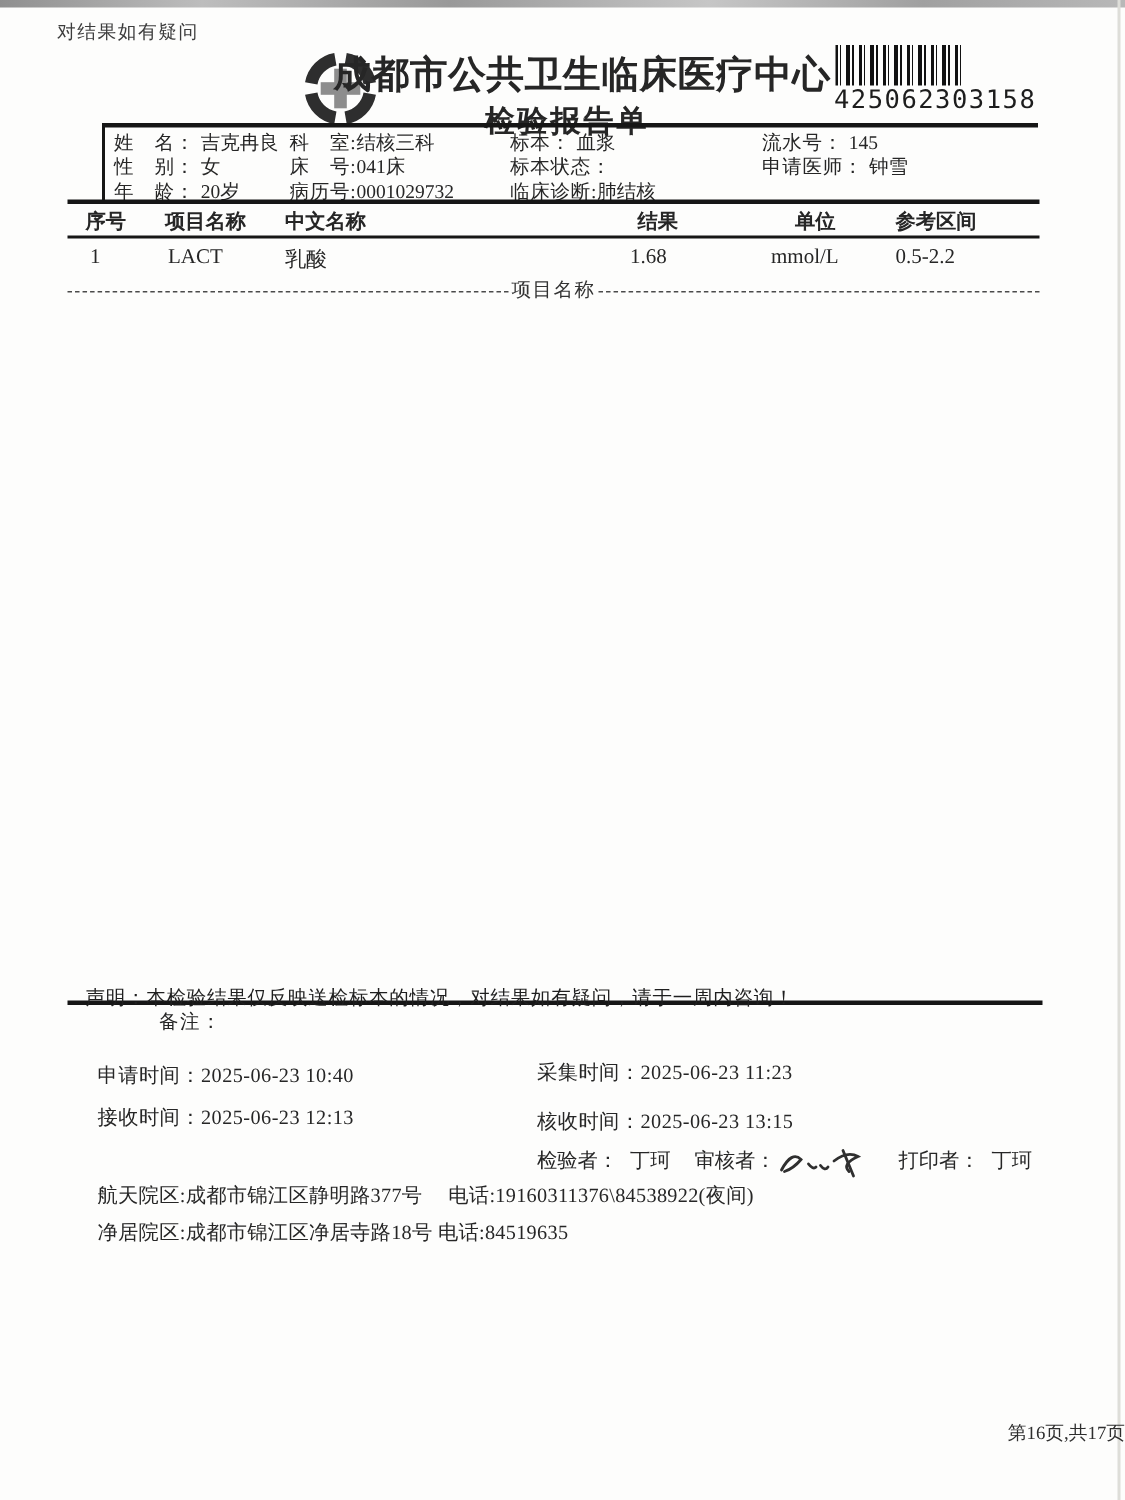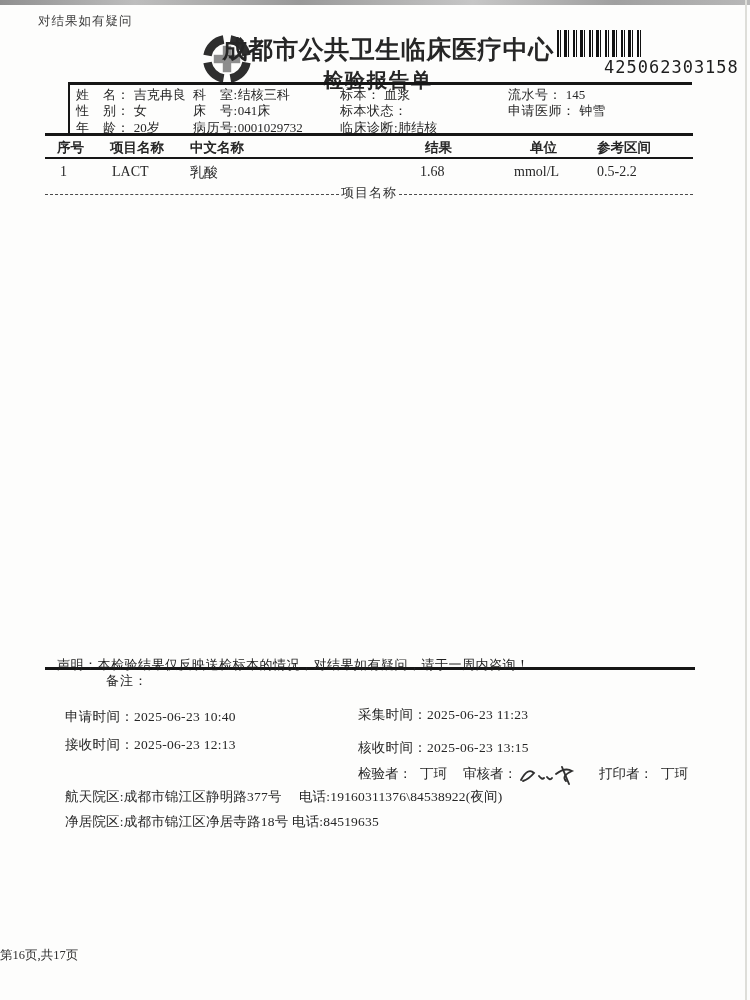--- a/index.html
+++ b/index.html
@@ -10,37 +10,37 @@
   .edge-shadow{position:absolute;top:0;right:3px;width:2px;height:1000px;background:#deded9;}
   .abs{position:absolute;}
   .rule{position:absolute;background:#161616;}
   .corner-label{top:13px;left:38px;font-size:12.5px;letter-spacing:1px;color:#3c3c3c;}
   .title-block{top:33px;left:218px;width:340px;text-align:center;}
   .title-block .h1{font-size:25px;font-weight:bold;letter-spacing:0.5px;white-space:nowrap;}
   .title-block .h2{font-size:20px;font-weight:bold;letter-spacing:2px;transform:translateX(-10px);margin-top:1px;}
   .logo{top:29px;left:191px;width:72px;height:60px;}
   .barcode{top:30px;left:557px;width:86px;height:27px;
      background:repeating-linear-gradient(90deg,#111 0px,#111 2px,#fdfdfc 2px,#fdfdfc 3px,#111 3px,#111 4px,#fdfdfc 4px,#fdfdfc 7px,#111 7px,#111 10px,#fdfdfc 10px,#fdfdfc 11px,#111 11px,#111 12.5px,#fdfdfc 12.5px,#fdfdfc 16px);}
-  .barcode-number{top:57px;left:556px;font-family:"DejaVu Sans Mono",monospace;font-size:17px;letter-spacing:1px;color:#1d1d1d;margin-left:48px;}
+  .barcode-number{top:57px;left:556px;font-family:"DejaVu Sans Mono",monospace;font-size:17px;letter-spacing:1px;color:#1d1d1d;}
   .vline{top:82px;left:68px;width:2px;height:53px;background:#161616;position:absolute;}
   .pinfo{position:absolute;font-size:13px;line-height:16.4px;white-space:nowrap;}
   .pinfo .lbl{letter-spacing:0.5px;}
   .thdr span,.trow span{position:absolute;white-space:nowrap;}
   .thdr{top:139px;left:0;width:750px;font-size:13.5px;font-weight:bold;position:absolute;}
   .trow{top:164px;left:0;width:750px;font-size:14px;position:absolute;}
   .sep{top:184px;left:45px;width:648px;display:flex;align-items:center;font-size:13px;color:#333;position:absolute;}
   .sep .dash{flex:1;border-top:1.6px dashed #4a4a4a;transform:translateY(1px);}
   .sep .sep-label{padding:0 2px;letter-spacing:1px;}
   .remark{top:672px;left:66px;font-size:13px;letter-spacing:1px;margin-left:40px;}
   .statement{top:656px;left:57px;font-size:13px;letter-spacing:0.5px;color:#1f1f1f;}
   .tline{position:absolute;font-size:13.5px;white-space:nowrap;letter-spacing:0.3px;}
   .signers{position:absolute;top:764px;left:358px;display:flex;align-items:center;font-size:13.5px;white-space:nowrap;}
   .signers .gap1{width:14px;} .signers .gap2{width:16px;}
   .addr{position:absolute;left:65px;font-size:13.5px;white-space:nowrap;letter-spacing:0.2px;}
-  .page-number{position:absolute;top:947px;left:0;width:750px;text-align:left;font-size:12.5px;color:#2e2e2e;}
+  .page-number{position:absolute;top:947px;left:0;width:750px;text-align:right;font-size:12.5px;color:#2e2e2e;}
   .sig-svg{display:inline-block;vertical-align:middle;margin:0 4px -4px 2px;}
 </style>
 </head>
 <body>
 
 <div class="page">
   <div class="scanband"></div>
   <div class="edge-shadow"></div>
 
   <div class="abs corner-label">对结果如有疑问</div>

